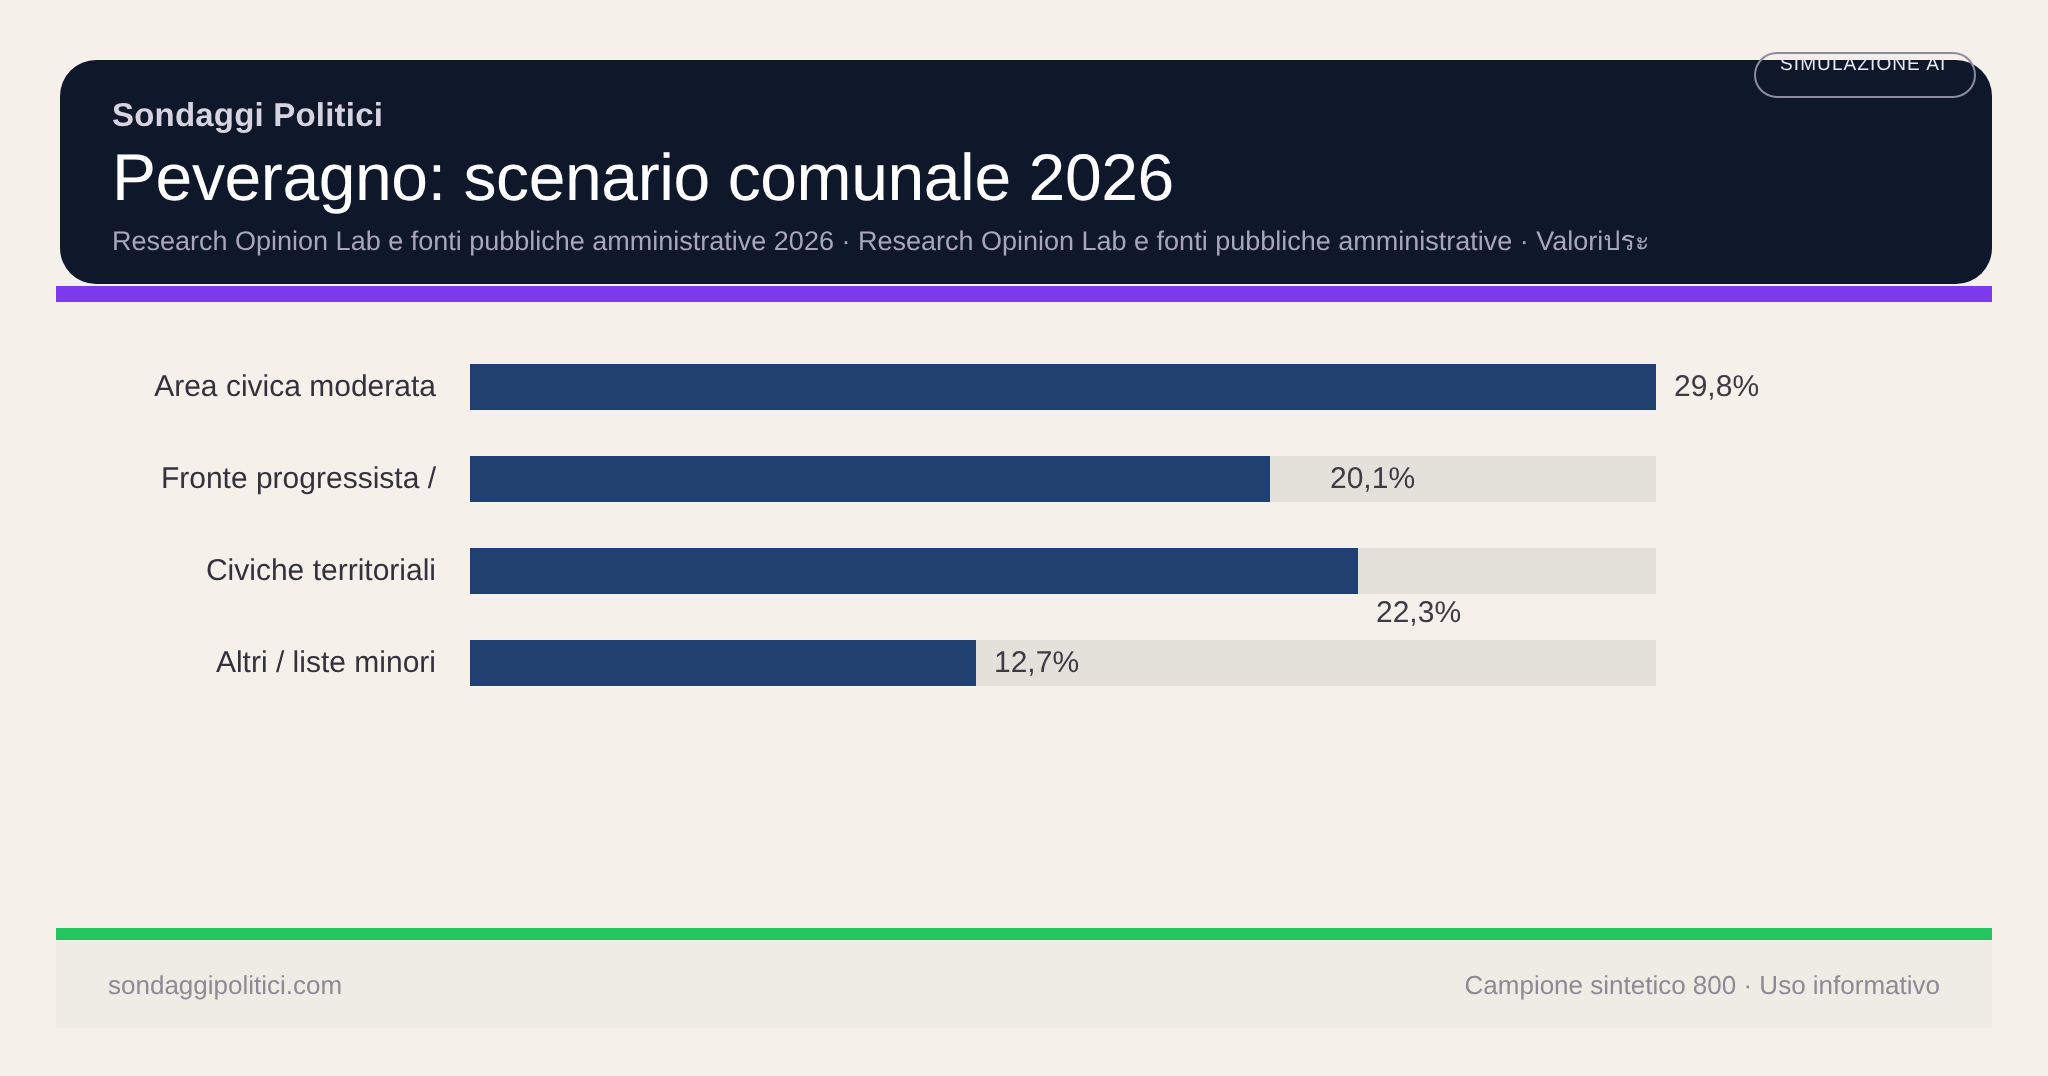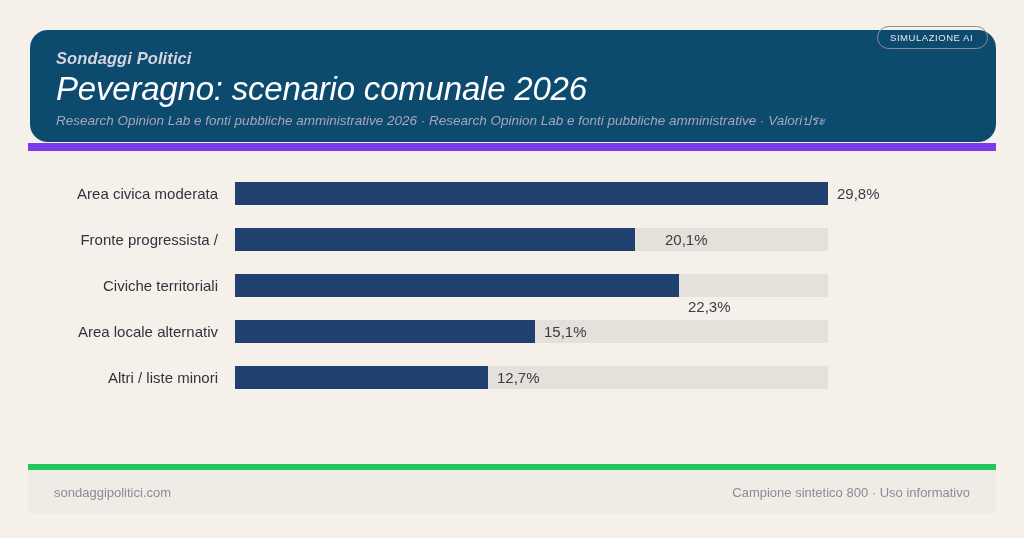--- a/index.html
+++ b/index.html
@@ -17,25 +17,24 @@
     -webkit-font-smoothing: antialiased;
   }
 
   
   #header-card {
     position: absolute;
     left: 30px;
     top: 30px;
     width: 966px;
     height: 112px;
-    background: #0c4a6e;
+    background: #0f172a;
     border-radius: 18px;
     overflow: hidden;
     padding: 18px 26px 0 26px;
-    font-style: italic;
   }
 
   #kicker {
     color: #d6d4e0;
     font-size: 16.5px;
     font-weight: bold;
     letter-spacing: .1px;
     line-height: 20px;
     white-space: nowrap;
   }
@@ -58,21 +57,20 @@
   }
 
   
   #sim-badge {
     position: absolute;
     left: 877px;
     top: 26px;
     height: 23px;
     padding: 0 14px 0 12px;
     display: flex;
-    align-items: center;
     border: 1px solid #8d8ba0;
     border-radius: 12px;
     background: transparent;
     z-index: 5;
   }
   #sim-badge span {
     color: #e9e7f0;
     font-size: 9.5px;
     letter-spacing: .55px;
     white-space: nowrap;
@@ -194,27 +192,20 @@
       <div class="bar-value" style="left: 665px;">20,1%</div>
     </div>
     <div class="bar-row">
       <div class="bar-label">Civiche territoriali</div>
       <div class="bar-track">
         <div class="bar-fill" style="width: 444px;"></div>
       </div>
       <div class="bar-value" style="left: 688px; margin-top: 21px;">22,3%</div>
     </div>
     <div class="bar-row">
-      <div class="bar-label">Area locale alternativ</div>
-      <div class="bar-track">
-        <div class="bar-fill" style="width: 300px;"></div>
-      </div>
-      <div class="bar-value" style="left: 544px;">15,1%</div>
-    </div>
-    <div class="bar-row">
       <div class="bar-label">Altri / liste minori</div>
       <div class="bar-track">
         <div class="bar-fill" style="width: 253px;"></div>
       </div>
       <div class="bar-value" style="left: 497px;">12,7%</div>
     </div>
   </div>
 
 <div id="footer">
   <div id="footer-left">sondaggipolitici.com</div>

